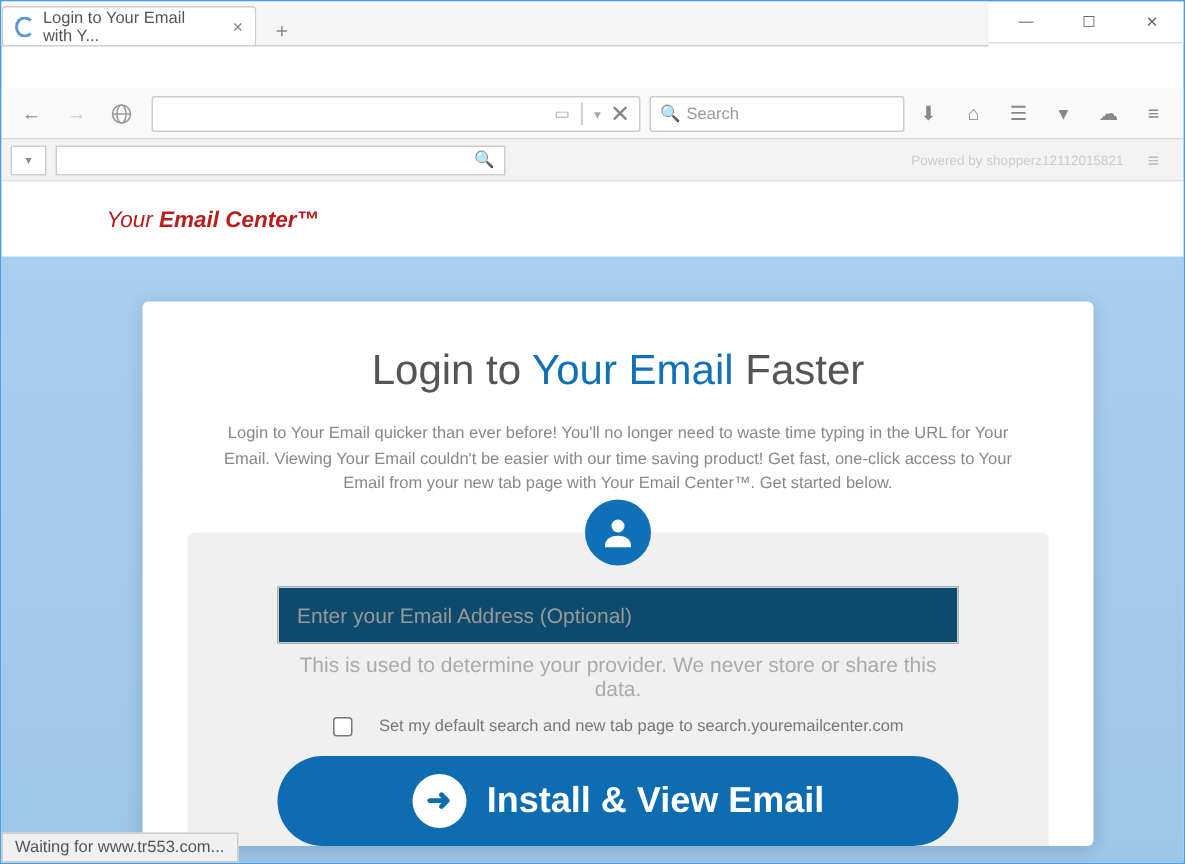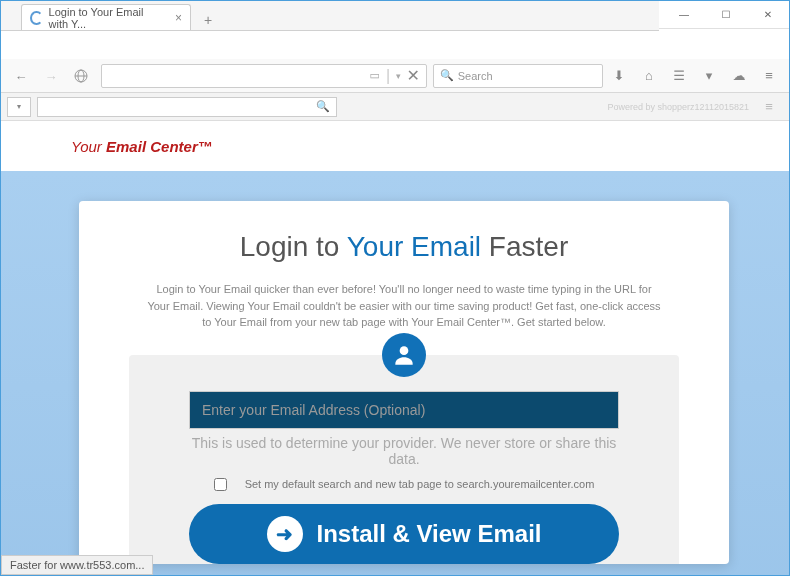--- a/index.html
+++ b/index.html
@@ -3,21 +3,21 @@
 <meta charset="utf-8">
 <style>
 * { margin: 0; padding: 0; box-sizing: border-box; font-family: "Segoe UI", Tahoma, sans-serif; }
 body { width: 790px; height: 576px; background: #fff; overflow: hidden; position: relative; border: 1px solid #4a9edb; }
 
 
 .titlebar { height: 28px; background: #fff; display: flex; align-items: center; justify-content: flex-end; border-bottom: 1px solid #e0e0e0; }
 .winbtn { width: 42px; height: 28px; display: flex; align-items: center; justify-content: center; color: #666; font-size: 10px; }
 
 
-.tabstrip { height: 30px; background: #f5f5f5; display: flex; align-items: flex-end; padding-left: 20px; border-bottom: 1px solid #d0d0d0; position: absolute; top: 0; left: 0; right: 130px; }
+.tabstrip { height: 30px; background: #f5f5f5; display: flex; align-items: flex-end; padding-left: 0; border-bottom: 1px solid #d0d0d0; position: absolute; top: 0; left: 0; right: 130px; }
 .tab { height: 26px; background: #fff; border: 1px solid #ccc; border-bottom: none; border-radius: 3px 3px 0 0; display: flex; align-items: center; padding: 0 8px; font-size: 11px; color: #555; max-width: 170px; gap: 6px; }
 .tab-icon { width: 14px; height: 14px; border: 2px solid #5b9bd5; border-radius: 50%; border-right-color: transparent; }
 .tab-close { color: #888; font-size: 12px; margin-left: 4px; }
 .newtab { width: 22px; height: 20px; display: flex; align-items: center; justify-content: center; color: #888; font-size: 14px; margin-left: 6px; }
 
 
 .toolbar { height: 34px; background: #f9f9f9; border-bottom: 1px solid #d8d8d8; display: flex; align-items: center; padding: 0 6px; gap: 2px; margin-top: 30px; }
 .tbtn { width: 28px; height: 26px; display: flex; align-items: center; justify-content: center; color: #888; font-size: 13px; border-radius: 2px; }
 .urlbar { flex: 1; height: 24px; border: 1px solid #ccc; border-radius: 2px; background: #fff; display: flex; align-items: center; padding: 0 6px; margin: 0 4px; gap: 6px; }
 .urlbar .sep { color: #ccc; }
@@ -30,21 +30,21 @@
 .extsearch { width: 300px; height: 20px; border: 1px solid #ccc; background: #fff; display: flex; align-items: center; justify-content: flex-end; padding: 0 6px; font-size: 11px; color: #999; }
 .extright { margin-left: auto; font-size: 9px; color: #ccc; }
 
 
 .page { position: relative; height: calc(576px - 30px - 34px - 28px - 2px); background: linear-gradient(#fff 0, #fff 50px, #a9cff0 50px, #9bc5ea 100%); overflow: hidden; }
 .pagehead { height: 50px; background: #fff; display: flex; align-items: center; justify-content: space-between; padding: 0 70px; font-size: 14px; }
 .brand { color: #b91c1c; font-style: italic; font-size: 15px; }
 .brand b { font-weight: 600; font-style: italic; }
 .tagline { color: #6e6e6e; font-style: italic; font-size: 14px; }
 
-.card { position: absolute; left: 78px; right: 60px; top: 80px; background: #fff; border-radius: 4px; box-shadow: 0 2px 12px rgba(0,0,0,0.15); padding: 30px 56px 0; text-align: center; }
+.card { position: absolute; left: 94px; right: 60px; top: 80px; background: #fff; border-radius: 4px; box-shadow: 0 2px 12px rgba(0,0,0,0.15); padding: 30px 36px 0; text-align: center; }
 .h1 { font-size: 28px; font-weight: 300; color: #555; margin-bottom: 18px; }
 .h1 .blue { color: #1171b8; }
 .desc { font-size: 11px; color: #888; line-height: 1.5; margin-bottom: 24px; padding: 0 10px; }
 
 .formbox { background: #f0f0f0; border-radius: 4px 4px 0 0; padding: 12px 60px 0; position: relative; margin: 0 -6px; }
 .avatar { width: 44px; height: 44px; background: #1171b8; border-radius: 50%; margin: -34px auto 14px; display: flex; align-items: center; justify-content: center; }
 .avatar svg { width: 26px; height: 26px; }
 .emailin { width: 100%; height: 38px; border: 1px solid #ccc; background: #0c4a6e; padding: 0 12px; font-size: 14px; color: #999; display: flex; align-items: center; }
 .hint { font-size: 14px; color: #aaa; margin: 6px 0 10px; }
 .chkrow { font-size: 11px; color: #777; display: flex; align-items: flex-start; justify-content: center; gap: 18px; margin-bottom: 12px; line-height: 1.4; }
@@ -148,14 +148,14 @@
       </label>
       <button class="installbtn">
         <span class="circ">➜</span>
         <span>Install &amp; View Email</span>
       </button>
     </div>
   </div>
 </div>
 
 <div class="status">
-  <span>Faster for www.tr553.com...</span>
+  <span>Waiting for www.tr553.com...</span>
 </div>
 
 </body></html>

